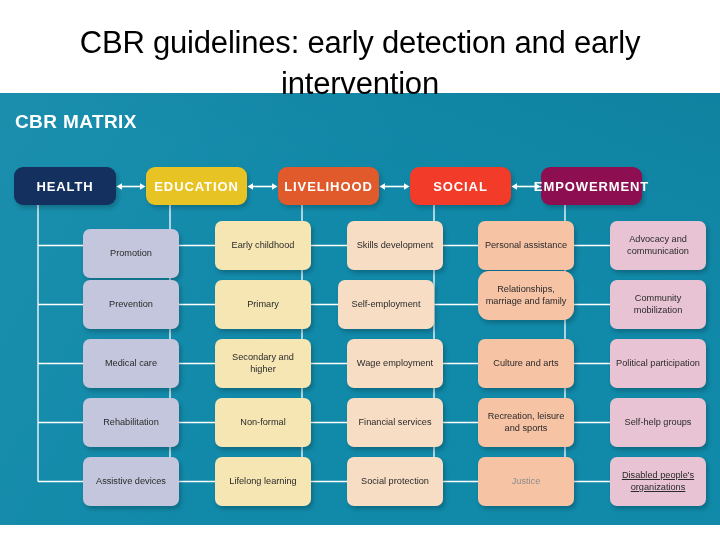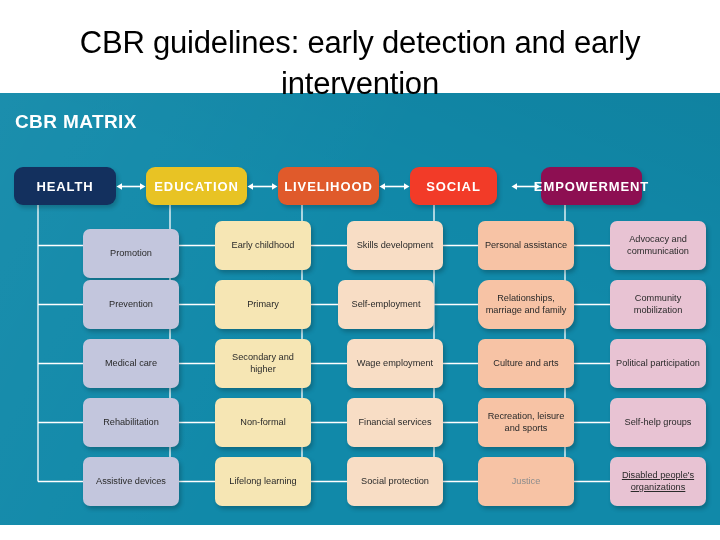--- a/index.html
+++ b/index.html
@@ -159,21 +159,21 @@
         <div class="cat-header" style="left: 278px; width: 101px; background: rgb(224, 90, 43); color: rgb(255, 255, 255);">
           <span>LIVELIHOOD</span>
         </div>
         <div class="arrow-link" style="left: 379px; width: 31px;">
           <svg width="31" height="9" viewBox="0 0 31 9">
             <line x1="5" y1="4.5" x2="26" y2="4.5" stroke="#ffffff" stroke-width="1.6"></line>
             <polygon points="0.5,4.5 6,1.2 6,7.8" fill="#ffffff"></polygon>
             <polygon points="30.5,4.5 25,1.2 25,7.8" fill="#ffffff"></polygon>
           </svg>
         </div>
-        <div class="cat-header" style="left: 410px; width: 87px; background: rgb(242, 59, 40); color: rgb(255, 255, 255);">
+        <div class="cat-header" style="left: 410px; width: 101px; background: rgb(242, 59, 40); color: rgb(255, 255, 255);">
           <span>SOCIAL</span>
         </div>
         <div class="arrow-link" style="left: 511px; width: 30px;">
           <svg width="30" height="9" viewBox="0 0 30 9">
             <line x1="5" y1="4.5" x2="25" y2="4.5" stroke="#ffffff" stroke-width="1.6"></line>
             <polygon points="0.5,4.5 6,1.2 6,7.8" fill="#ffffff"></polygon>
             <polygon points="29.5,4.5 24,1.2 24,7.8" fill="#ffffff"></polygon>
           </svg>
         </div>
         <div class="cat-header" style="left: 541px; width: 101px; background: rgb(141, 15, 82); color: rgb(255, 255, 255);">
@@ -223,21 +223,21 @@
         </div>
         <div class="cell" style="left: 347px; top: 305px; background: rgb(248, 221, 197);">
           <span>Financial services</span>
         </div>
         <div class="cell" style="left: 347px; top: 364px; background: rgb(248, 221, 197);">
           <span>Social protection</span>
         </div>
         <div class="cell" style="left: 478px; top: 128px; background: rgb(247, 195, 165);">
           <span>Personal assistance</span>
         </div>
-        <div class="cell" style="left: 478px; top: 187px; background: rgb(247, 195, 165); border-radius: 11px;">
+        <div class="cell" style="left: 478px; top: 178px; background: rgb(247, 195, 165); border-radius: 11px;">
           <span>Relationships, marriage and family</span>
         </div>
         <div class="cell" style="left: 478px; top: 246px; background: rgb(247, 195, 165);">
           <span>Culture and arts</span>
         </div>
         <div class="cell" style="left: 478px; top: 305px; background: rgb(247, 195, 165);">
           <span>Recreation, leisure and sports</span>
         </div>
         <div class="cell muted" style="left: 478px; top: 364px; background: rgb(247, 195, 165);">
           <span>Justice</span>

